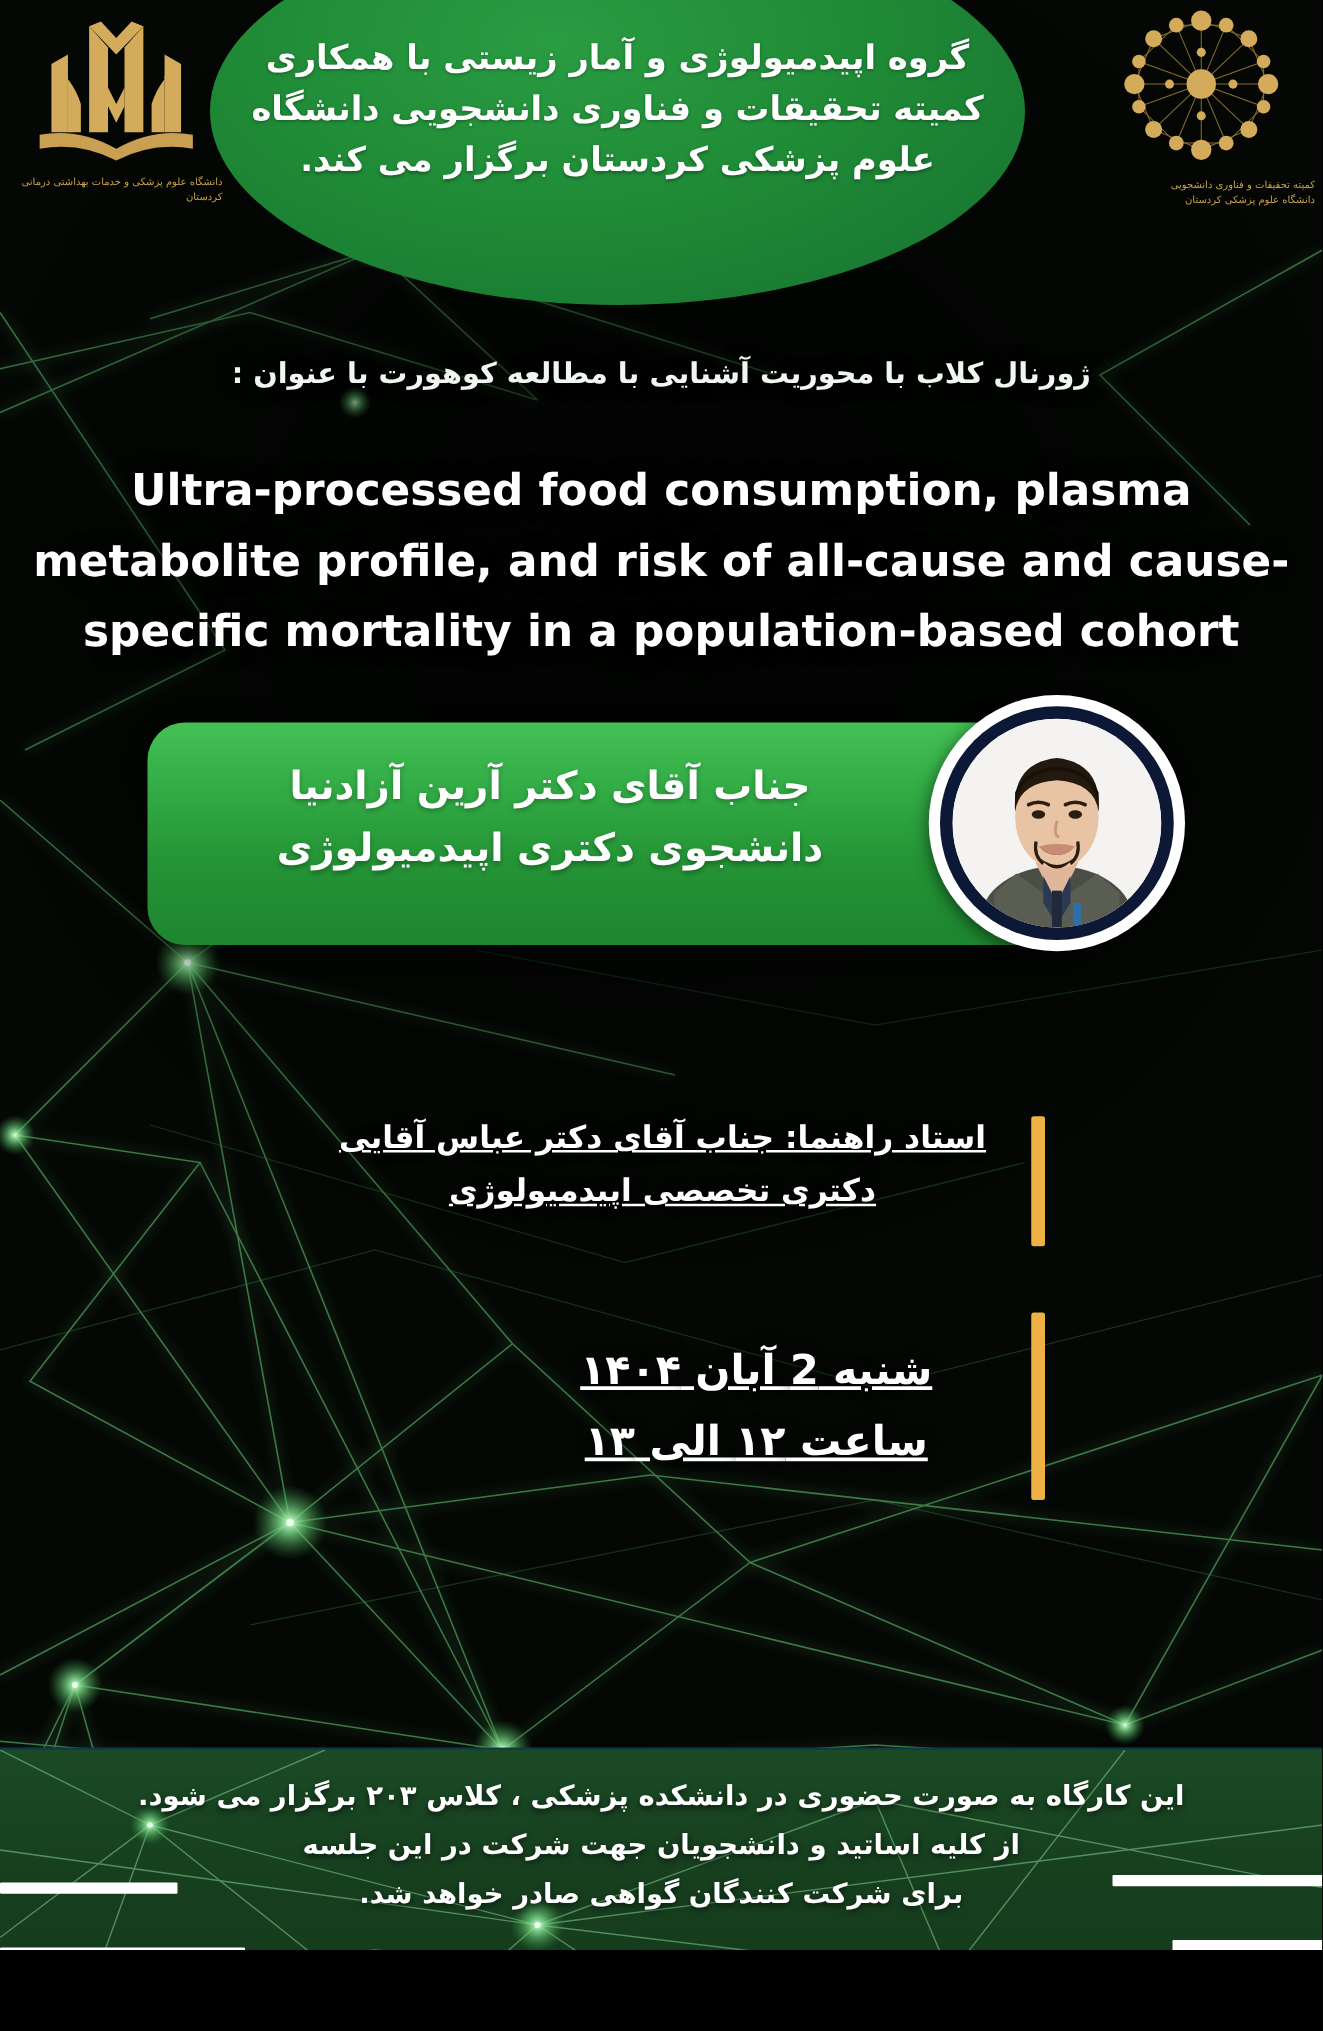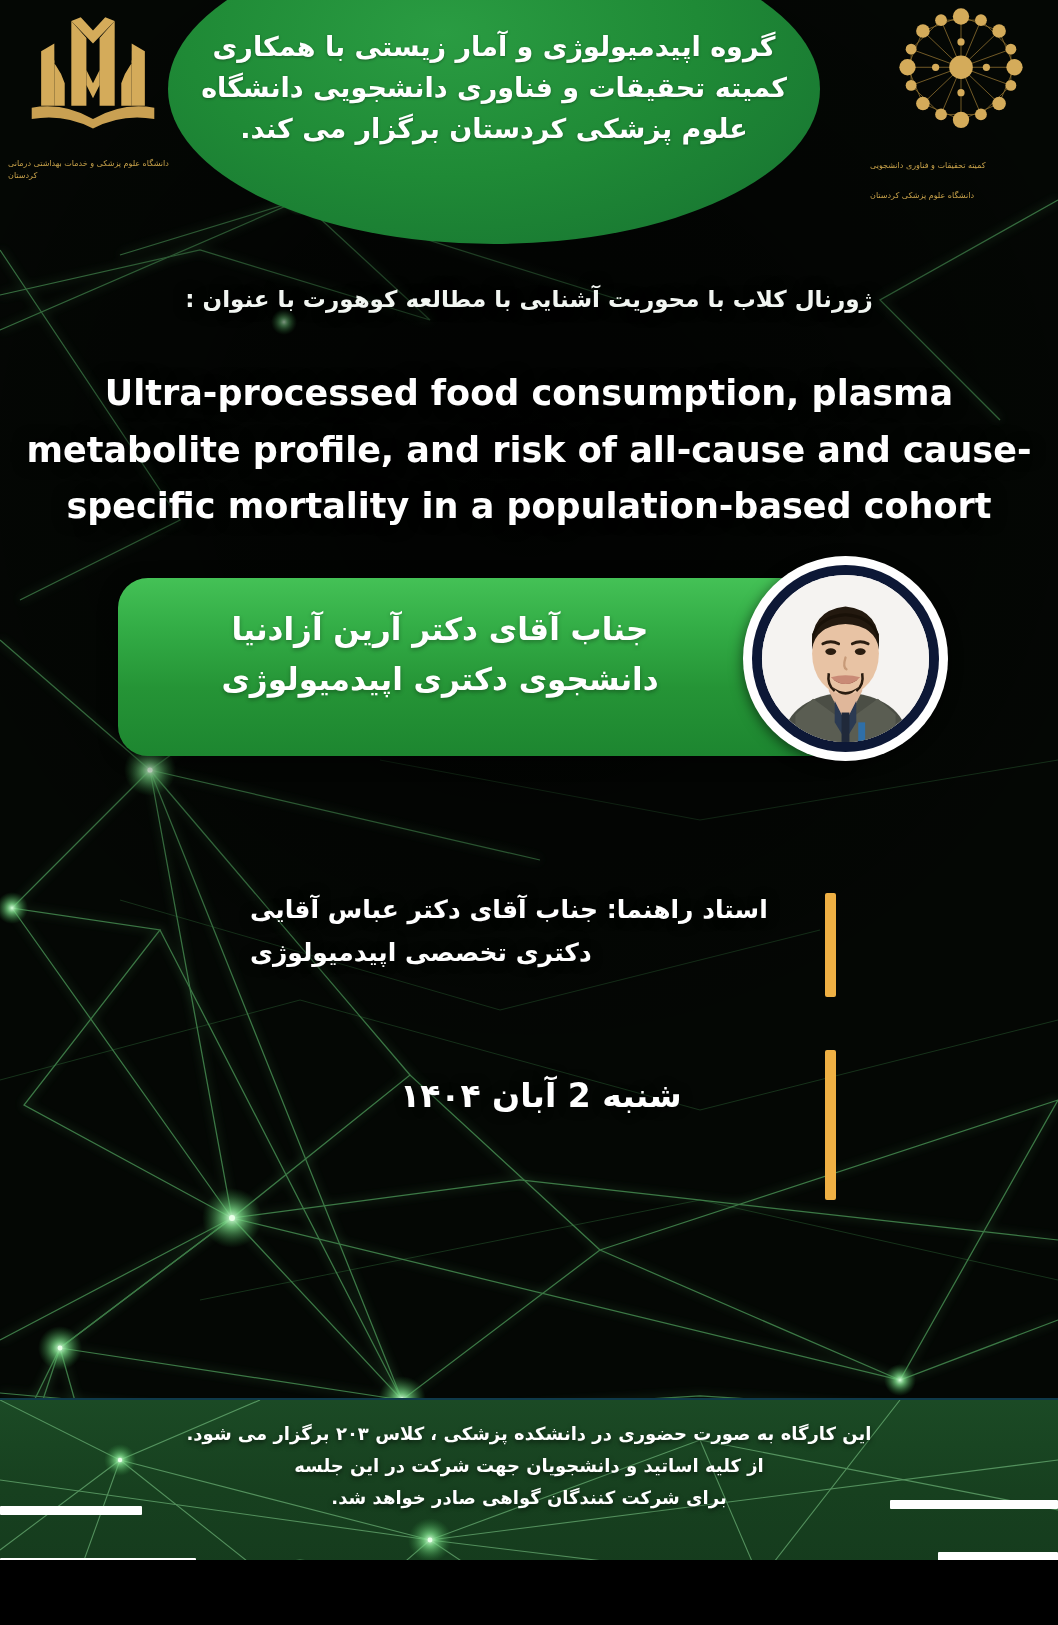--- a/index.html
+++ b/index.html
@@ -72,25 +72,25 @@
   }
   .logo-right {
     position: absolute;
     right: 6px;
     top: 2px;
     width: 182px;
     height: 180px;
     z-index: 4;
   }
   .logo-caption {
-    text-align: left;
+    text-align: right;
     color: #c8a24a;
     font-size: 8px;
     line-height: 1.5;
-    margin-top: 18px;
+    margin-top: 0;
     letter-spacing: 0.2px;
   }
 
   
   .fa-title {
     position: absolute;
     left: 0; right: 0;
     top: 286px;
     z-index: 6;
     text-align: center;
@@ -162,24 +162,25 @@
     inset: 19px;
     border-radius: 50%;
     overflow: hidden;
     background: #f4f2f0;
   }
 
   
   .info-block {
     position: absolute;
     z-index: 6;
-    text-align: left;
+    text-align: center;
     color: #ffffff;
     font-weight: 700;
     text-shadow: 0 0 12px rgba(0,0,0,0.9);
+    text-decoration: underline;
   }
   .supervisor {
     left: 250px;
     top: 888px;
     width: 560px;
     font-size: 25px;
     line-height: 1.72;
   }
   .datetime {
     left: 400px;
@@ -210,21 +211,21 @@
     background: linear-gradient(180deg, #1b4a25 0%, #17401f 40%, #14381c 100%);
     border-top: 2px solid #0f3a4a;
   }
   .footer-net { position: absolute; inset: 0; }
   .footer-text {
     position: absolute;
     left: 0; right: 0;
     top: 18px;
     text-align: center;
     color: #ffffff;
-    font-size: 18px;
+    font-size: 22px;
     font-weight: 700;
     line-height: 1.78;
     padding: 0 26px;
     text-shadow: 0 2px 5px rgba(0,0,0,0.6);
   }
   .fbar {
     position: absolute;
     height: 9px;
     background: #ffffff;
     z-index: 3;
@@ -415,20 +416,21 @@
   </div>
 
   <div class="info-block supervisor">
     <div>استاد راهنما: جناب آقای دکتر عباس آقایی</div>
     <div>دکتری تخصصی اپیدمیولوژی</div>
   </div>
   <div class="accent-bar one"></div>
 
   <div class="info-block datetime">
     <div>شنبه  2 آبان ۱۴۰۴</div>
+    <div>ساعت ۱۲ الی ۱۳</div>
   </div>
   <div class="accent-bar two"></div>
 
   <div class="footer">
     <svg class="footer-net" viewBox="0 0 1058 227" preserveAspectRatio="none">
       <g stroke="#8fe09a" stroke-width="1.1" fill="none" opacity="0.5">
         <path d="M0 0 L120 60 L0 150 M120 60 L430 140 L700 40 L1058 110"></path>
         <path d="M430 140 L330 227 L120 60"></path>
         <path d="M430 140 L560 227 L760 180 L1058 227"></path>
         <path d="M700 40 L760 180 L430 140"></path>

